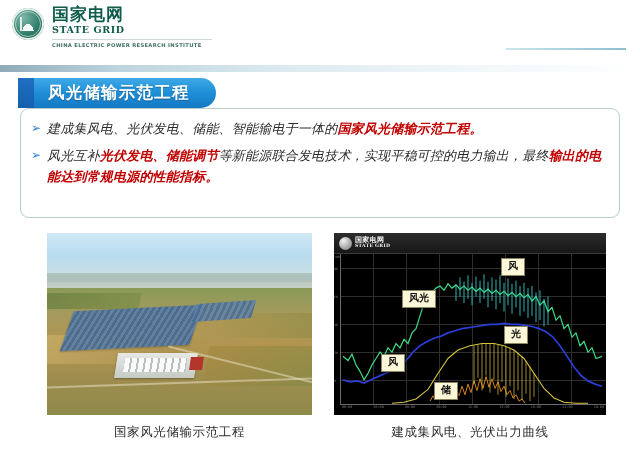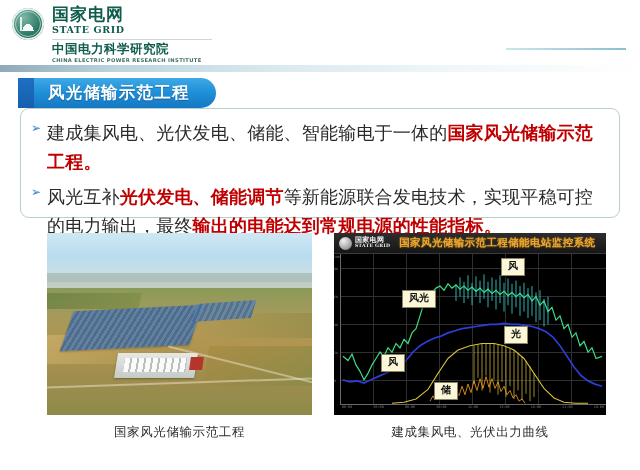--- a/index.html
+++ b/index.html
@@ -72,21 +72,21 @@
   .content-box {
     position:absolute; left:20px; top:108px; width:600px; height:110px;
     border:1px solid #b9cfc9; border-radius:9px; background:#fff;
     padding:9px 12px 0 10px;
   }
   .bullet { display:flex; align-items:flex-start; margin-bottom:6px; }
   .bullet-marker {
     flex:none; width:16px; font-size:12px; color:#2f7fd0; line-height:1.55; padding-top:1px;
   }
   .bullet-text {
-    font-size:18px; color:#2a2a2a; line-height:1.62; letter-spacing:.2px;
+    font-size:13px; color:#2a2a2a; line-height:1.62; letter-spacing:.2px;font-style:italic;
   }
   .hl { color:#c00000; font-weight:bold; }
 
   
   .fig-left  { position:absolute; left:47px;  top:233px; width:265px; height:182px; overflow:hidden; }
   .fig-right { position:absolute; left:334px; top:233px; width:272px; height:182px; overflow:hidden; background:#000; }
 
   
   .photo { position:absolute; inset:0; overflow:hidden; }
   .ph-sky  { position:absolute; left:0; top:0; width:100%; height:27%;
@@ -182,21 +182,20 @@
 <div class="header">
 
   <div class="logo-block">
     <div class="sg-emblem">
         <div class="ring"></div>
       </div>
     <div class="logo-text">
       <div class="logo-cn">国家电网</div>
       <div class="logo-en">STATE GRID</div>
       <div class="logo-divider"></div>
-      <div class="inst-cn">中国电力科学研究院</div>
       <div class="inst-en">CHINA ELECTRIC POWER RESEARCH INSTITUTE</div>
     </div>
   </div>
 
   <div class="title-underline"></div>
 </div>
 <div class="header-band"></div>
 
 <div class="pill-wrap">
   <div class="pill-square"></div>
@@ -243,21 +242,20 @@
 <div class="fig-right">
 
   <div class="mon-bar">
     <div class="mon-logo">
       <div class="mon-emblem"></div>
       <div class="mon-logo-text">
         <div class="mon-cn">国家电网</div>
         <div class="mon-en">STATE GRID</div>
       </div>
     </div>
-    <div class="mon-title">国家风光储输示范工程储能电站监控系统</div>
   </div>
 
   <div class="plot">
     <div class="grid-v" style="left:6px"></div>
     <div class="grid-v" style="left:39px"></div>
     <div class="grid-v" style="left:72px"></div>
     <div class="grid-v" style="left:105px"></div>
     <div class="grid-v" style="left:138px"></div>
     <div class="grid-v" style="left:171px"></div>
     <div class="grid-v" style="left:204px"></div>

